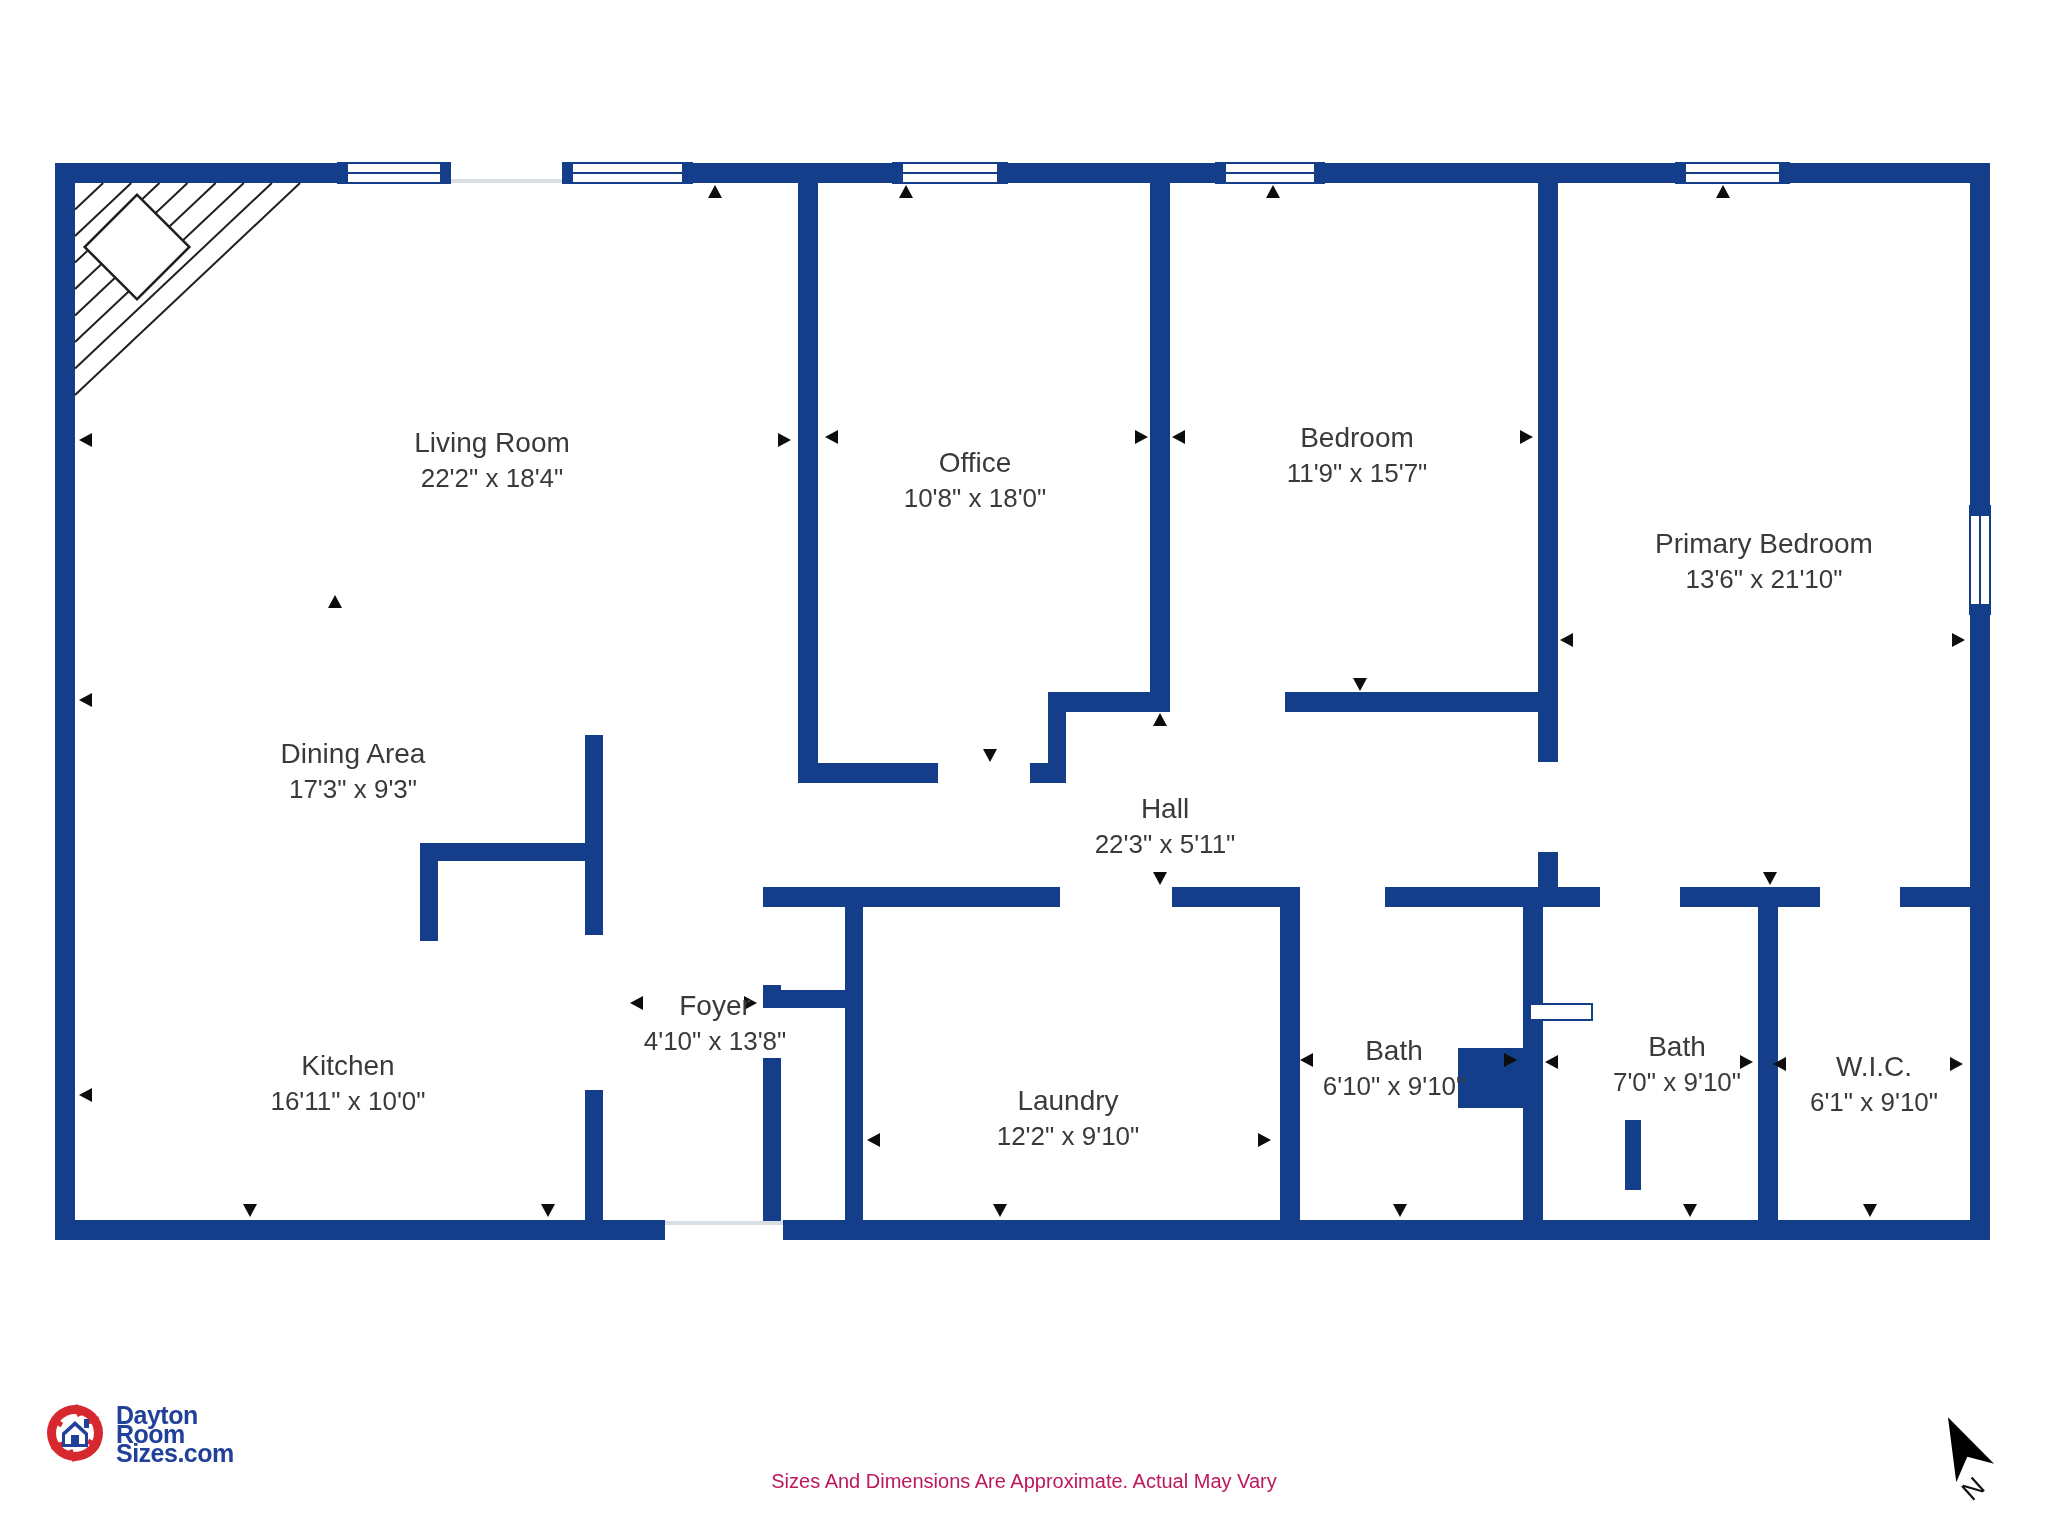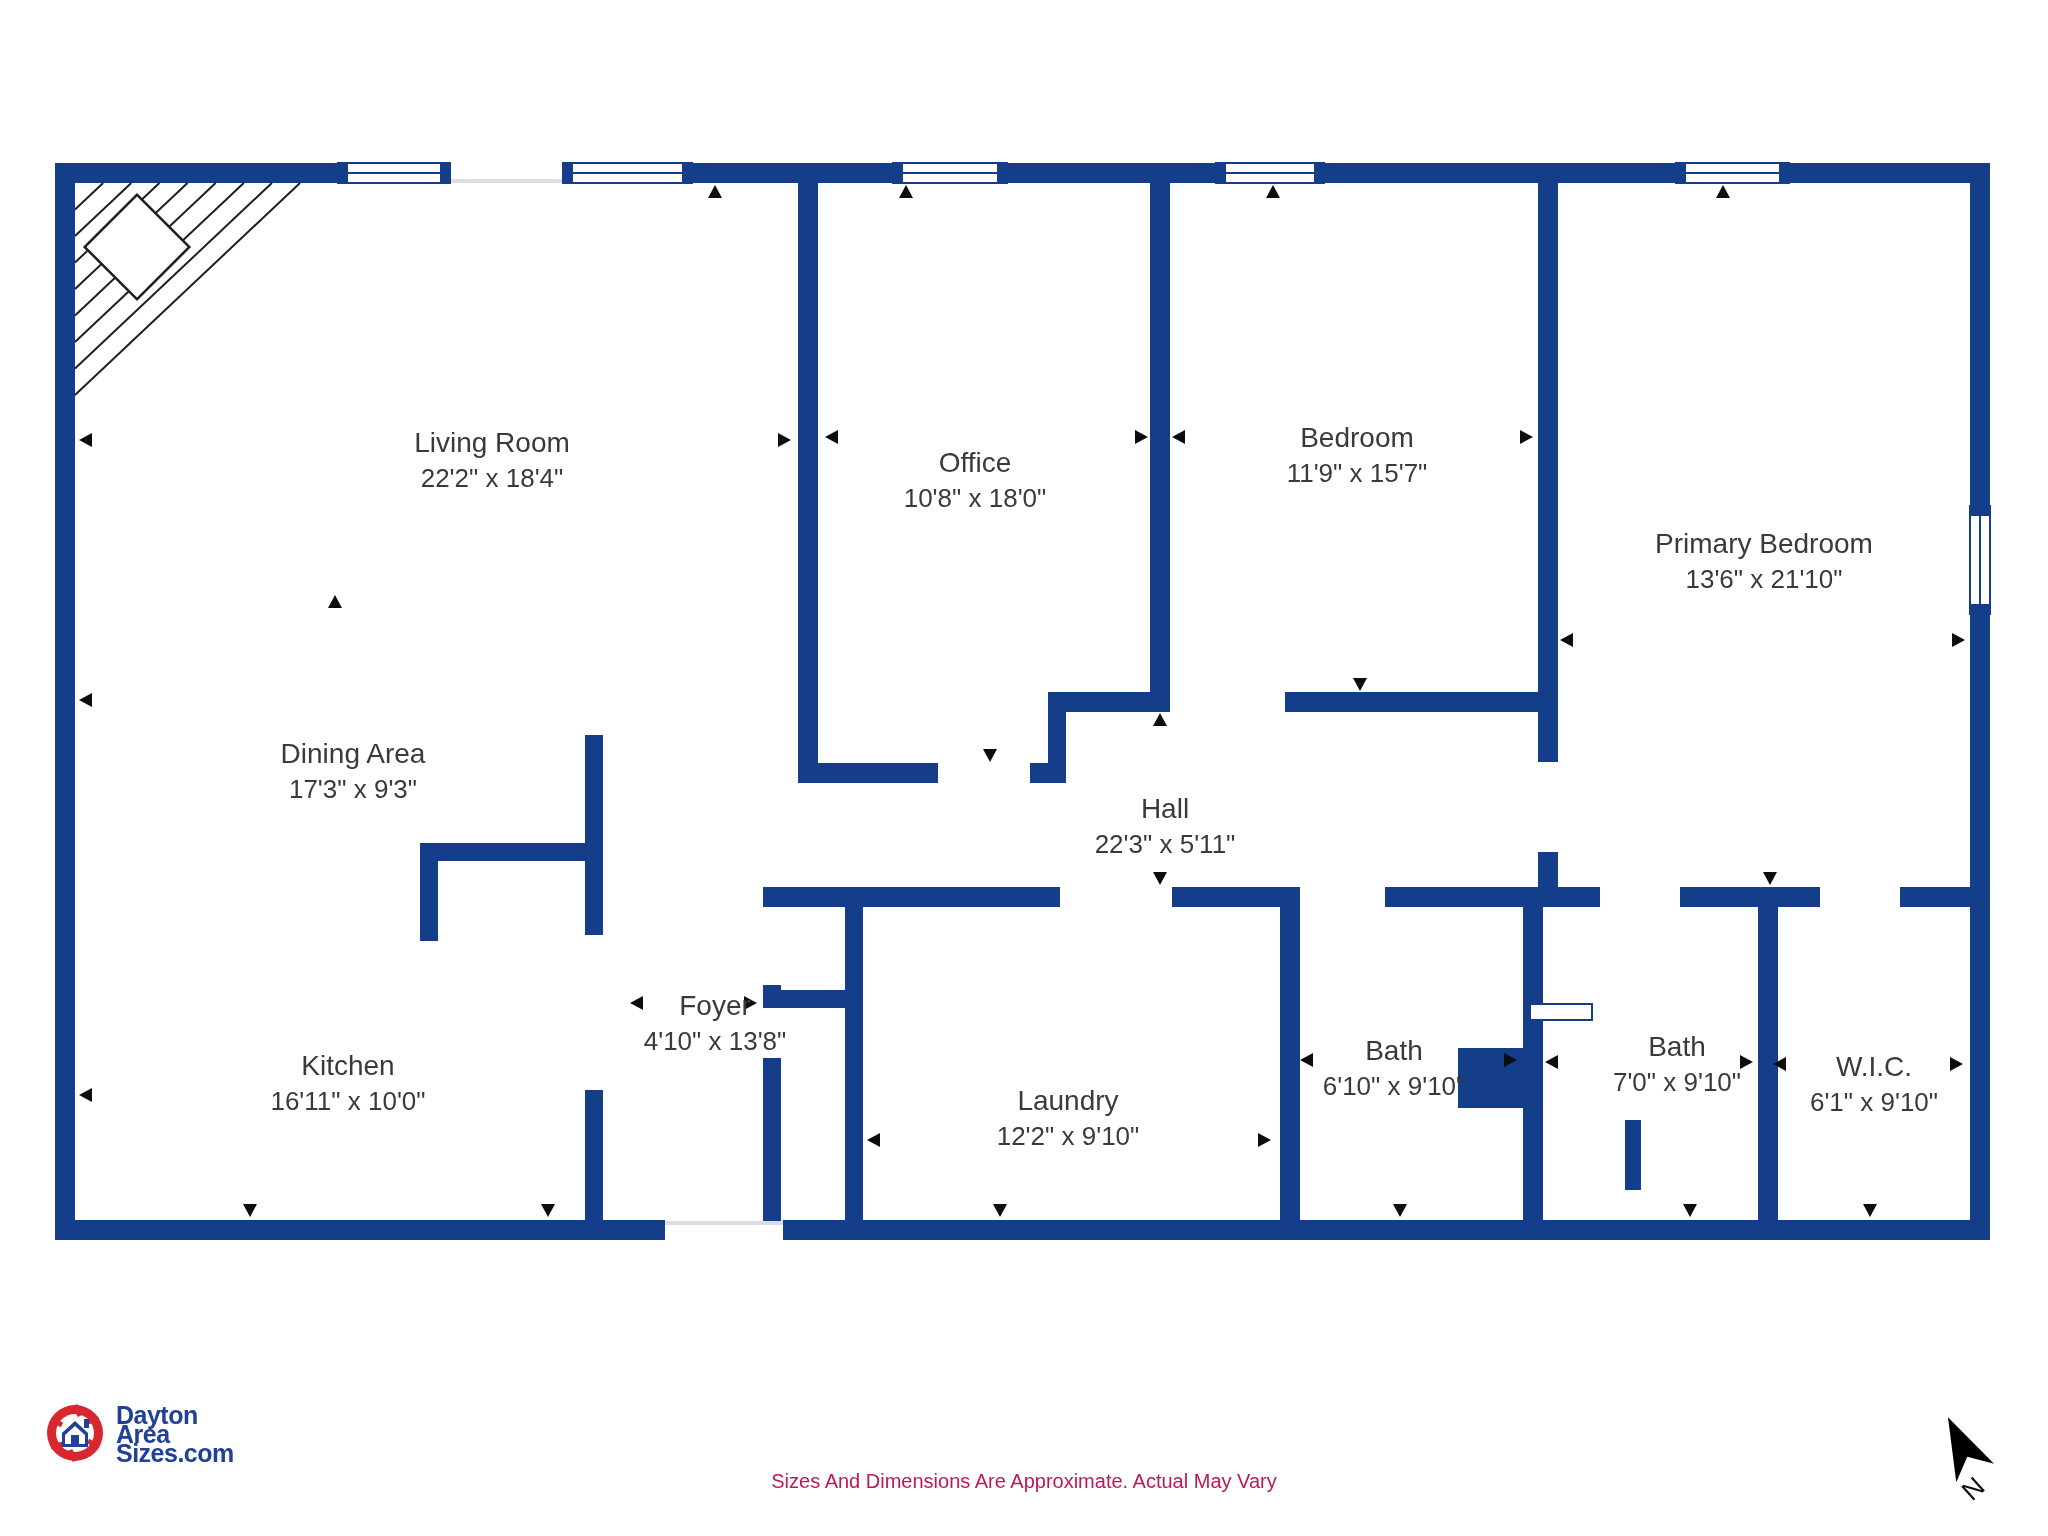--- a/index.html
+++ b/index.html
@@ -171,21 +171,21 @@
     </g>
     <g>
       <rect x="40" y="17" width="5" height="9" fill="#20409a"></rect>
       <path d="M18 31 L31 19 L44 31 L44 45 L18 45 Z" fill="#20409a"></path>
       <path d="M21 33 L31 24 L41 33 L41 42 L21 42 Z" fill="#ffffff"></path>
       <rect x="27" y="33" width="8" height="9" fill="#20409a"></rect>
     </g>
   </svg>
   <div id="logo-text">
     <span>Dayton</span>
-    <span>Area</span>
+    <span>Room</span>
     <span>Sizes.com</span>
   </div>
 </div>
 
 <div id="disclaimer">Sizes And Dimensions Are Approximate. Actual May Vary</div>
 
 <div id="north">
   <svg width="130" height="130" viewBox="0 0 130 130">
     <g transform="translate(72,48) rotate(-26)">
       <polygon points="0,-32 21,30 0,12 -21,30" fill="#000000"></polygon>

